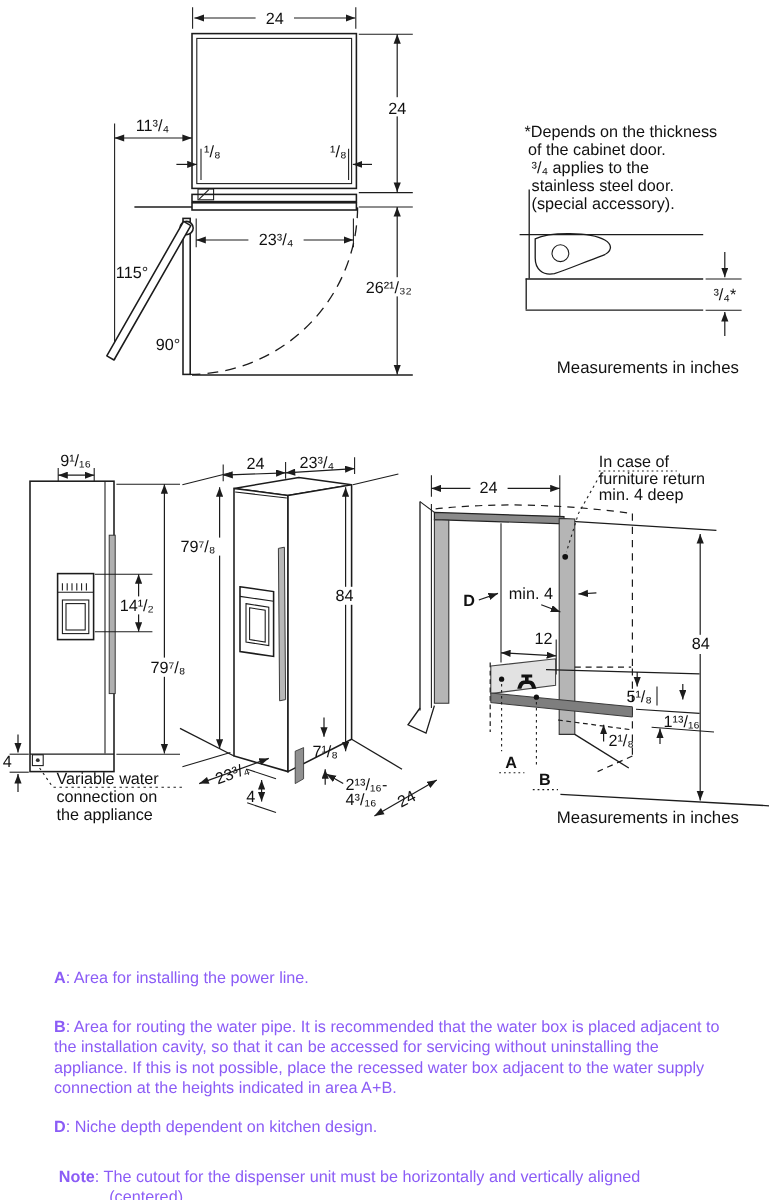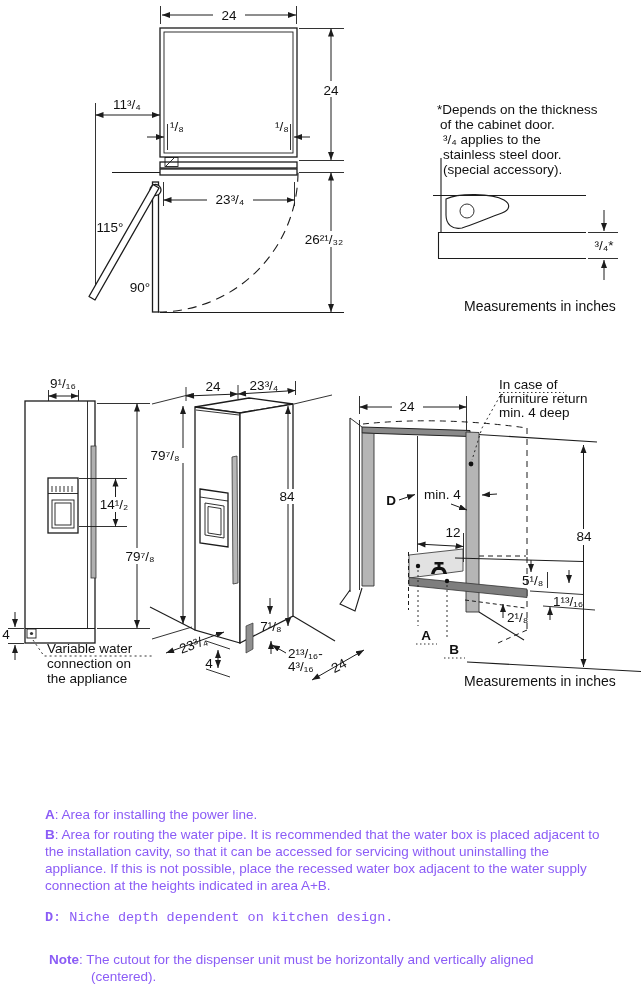--- a/index.html
+++ b/index.html
@@ -12,22 +12,22 @@
   .ln{stroke:#1c1c1c;stroke-width:1.1;fill:none;}
   .thin{stroke:#1c1c1c;stroke-width:0.9;fill:none;}
   .dim{stroke:#1c1c1c;stroke-width:1;fill:none;}
   .wh{fill:#ffffff;}
   .face{fill:#ffffff;stroke:#1c1c1c;stroke-width:1.3;}
   .gray{fill:#b5b5b5;stroke:#333;stroke-width:0.9;}
   .dgray{fill:#7e7e7e;stroke:#333;stroke-width:0.8;}
   .lgray{fill:#e2e2e2;stroke:#444;stroke-width:0.9;}
   #notes{position:absolute;left:45px;top:806px;width:556px;font-size:13.5px;line-height:17px;}
   #notes p{margin:0;}
-  #notes .mt1{margin-top:3px;}
-  #notes .mt2{margin-top:15px;font-family:Liberation Mono, monospace;}
+  #notes .mt1{margin-top:24px;}
+  #notes .mt2{margin-top:15px;}
   #notes .mt3{margin-top:25px;}
   #notes .hang{padding-left:46px;text-indent:-42px;}
   #notes b{font-weight:700;}
 </style>
 </head>
 <body>
 
 <div id="page">
 <svg width="641" height="800" viewBox="0 0 641 800">
   <defs>

